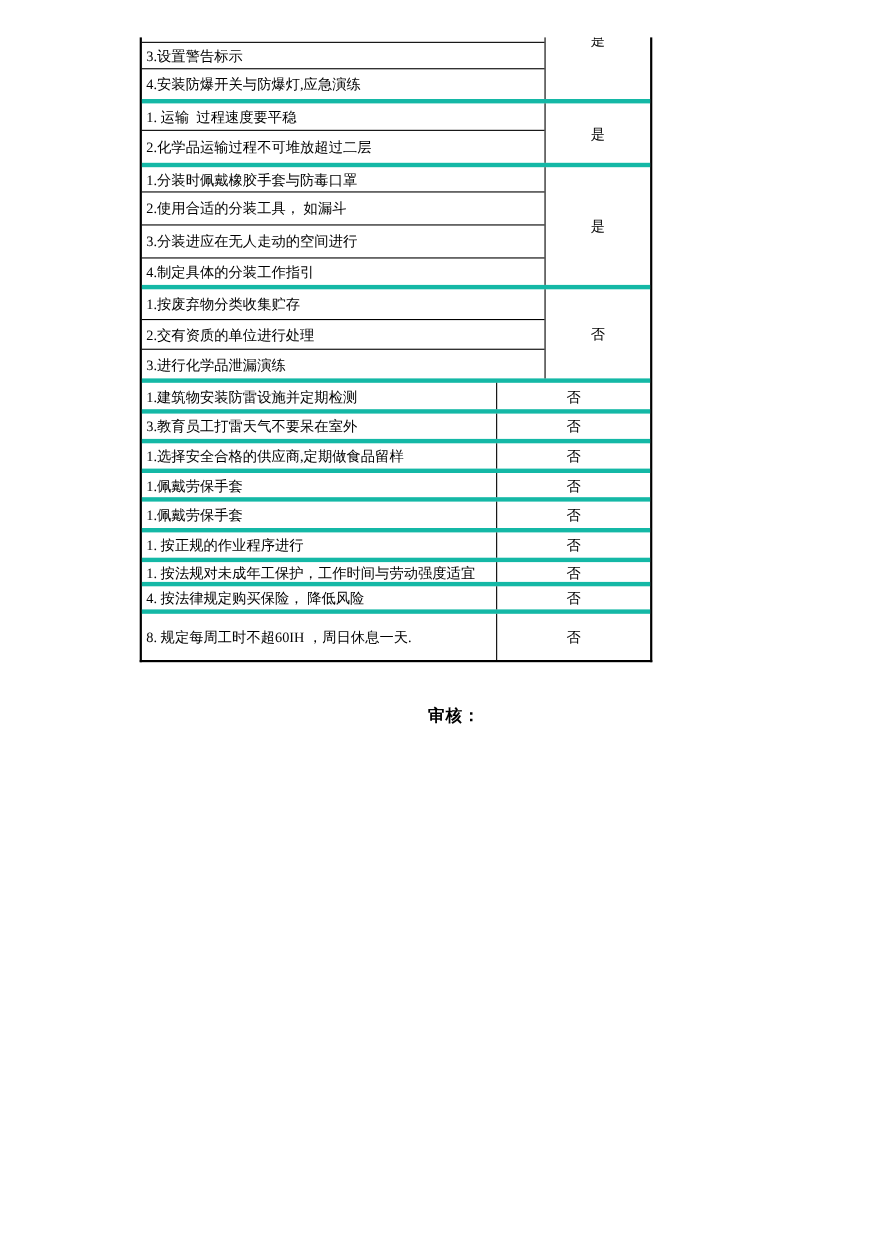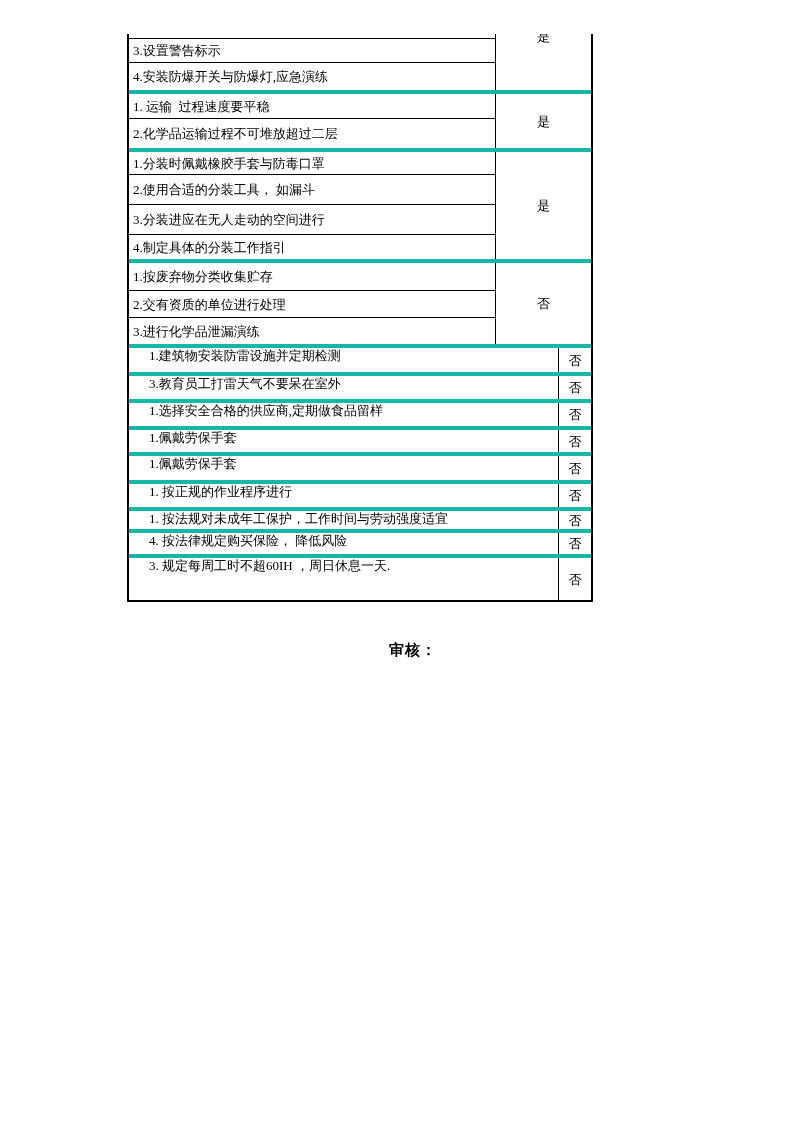--- a/index.html
+++ b/index.html
@@ -36,23 +36,23 @@
   }
   .rcol.cliptop { align-items:flex-start; }
   .t, .ans {
     font-size:13px;
     line-height:15px;
     white-space:pre;
     color:#000;
   }
   .ans.clipped { margin-top:-5px; }
   .srow .cell-left {
-    width:430px; border-right:1px solid #000;
-    display:flex; align-items:flex-start;
-    padding-left:20px; overflow:hidden;
+    width:323px; border-right:1px solid #000;
+    display:flex; align-items:center;
+    padding-left:4px; overflow:hidden;
   }
   .srow .cell-right {
     flex:1; display:flex; align-items:center; justify-content:center;
   }
   .review-label {
     position:absolute;
     left:389px; top:641px;
     font-size:15px;
     font-weight:700;
     letter-spacing:1px;
@@ -190,21 +190,21 @@
     <div class="srow bt" style="height:25px">
       <div class="cell-left">
           <span class="t">4. 按法律规定购买保险， 降低风险</span>
         </div>
       <div class="cell-right">
           <span class="ans">否</span>
         </div>
     </div>
     <div class="srow bt" style="height:46px">
       <div class="cell-left">
-          <span class="t">3. 规定每周工时不超60IH ，周日休息一天.</span>
+          <span class="t">8. 规定每周工时不超60IH ，周日休息一天.</span>
         </div>
       <div class="cell-right">
           <span class="ans">否</span>
         </div>
     </div>
 
   </div>
 
   <div class="review-label">审核：</div>
 

